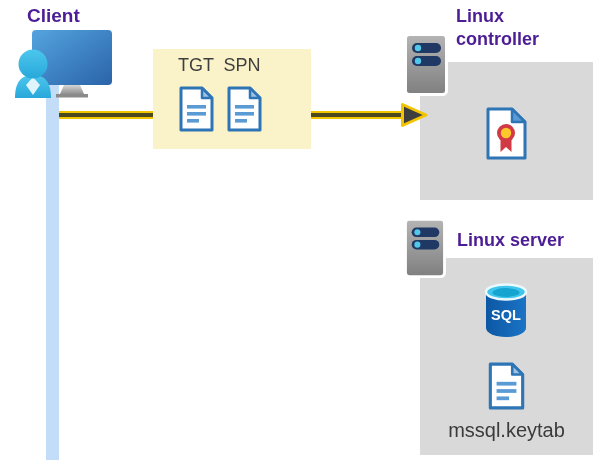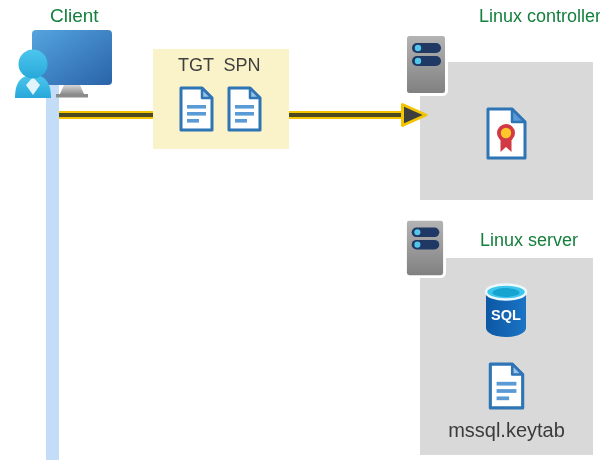--- a/index.html
+++ b/index.html
@@ -7,25 +7,24 @@
     position:relative;
     width:600px;height:468px;
     background:#ffffff;
     font-family:"Liberation Sans", sans-serif;
     overflow:hidden;
   }
   .abs{position:absolute;}
 
   
   .title{
-    font-weight:400;
-    color:#15803d;
+    font-weight:700;
+    color:#4c1d95;
     font-size:18px;
     line-height:23px;
-    margin-left:23px;
   }
   .client-title{left:27px;top:4px;font-size:19px;}
   .dc-title{left:456px;top:5px;width:132px;}
   .linux-title{left:457px;top:229px;white-space:nowrap;text-align:right;}
 
   .ticket-label{
     font-size:18px;
     color:#3F3F3F;
     text-align:center;
     width:44px;
@@ -37,22 +36,22 @@
     font-size:20px;
     color:#3B3B3B;
     z-index:3;
   }
 
   
   .node-box{background:#D9D9D9;z-index:1;}
   .dc-box{left:420px;top:62px;width:173px;height:138px;}
   .linux-box{left:420px;top:258px;width:173px;height:197px;}
   .ticket-box{
-    left:153px;top:49px;width:136px;height:100px;
-    background:#FAF3C9;z-index:3;
+    left:153px;top:49px;width:122px;height:100px;
+    background:#FAF3C9;z-index:3;padding-left:36px;
   }
 
   
   .client-line{
     left:46px;top:82px;width:13px;height:378px;
     background:#C3DDF8;z-index:0;
   }
 
   
   .arrow-line{

